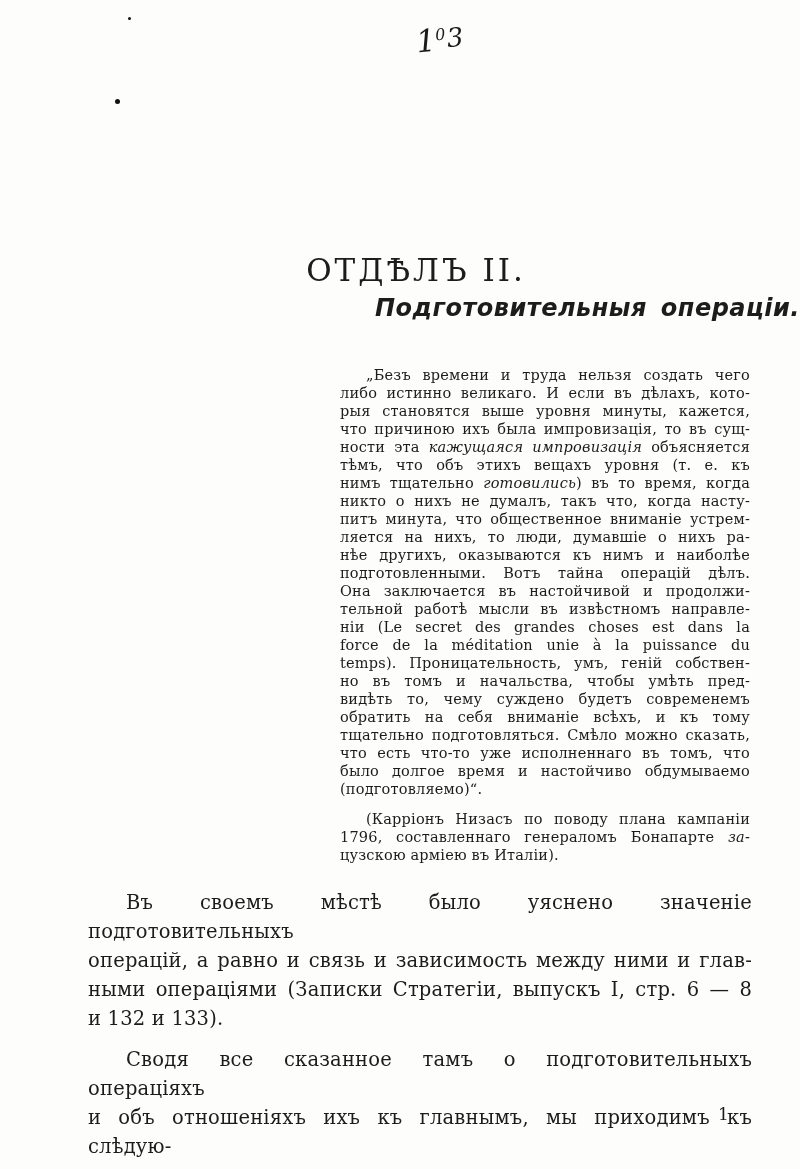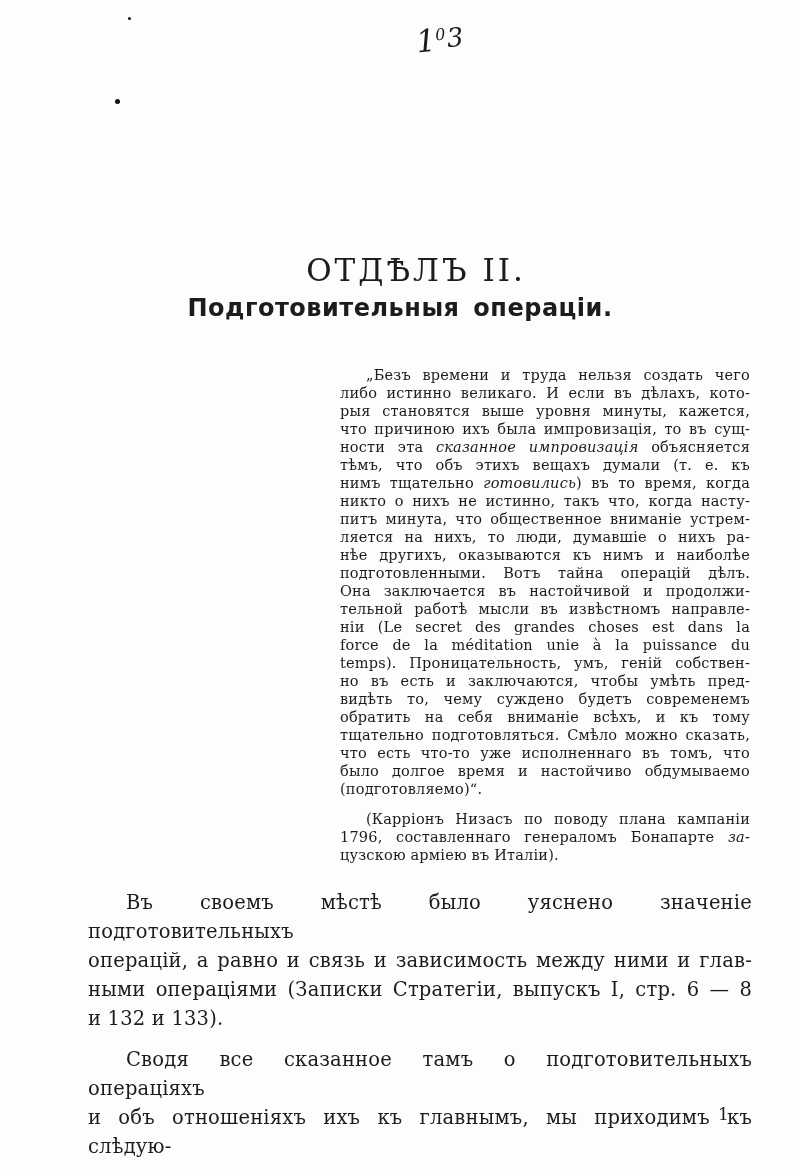--- a/index.html
+++ b/index.html
@@ -32,24 +32,24 @@
   .handwritten .d3{font-size:26px;vertical-align:2px;}
 
   .title{
     position:absolute;top:236px;left:0;width:800px;
     margin:16px;text-align:center;
     font-size:31px;font-weight:normal;
     letter-spacing:3px;
   }
   .subtitle{
     position:absolute;top:294px;left:0;width:800px;
-    margin:0;text-align:center;
+    margin:0;text-align:right;
     font-family:"DejaVu Sans", sans-serif;
     font-size:24px;font-weight:bold;
-    letter-spacing:.5px;word-spacing:5px;
+    letter-spacing:.5px;word-spacing:5px;font-style:italic;
   }
 
   .quote{
     position:absolute;top:354px;left:340px;width:410px;
     font-size:14.5px;line-height:18px;
     letter-spacing:.2px;
     --indent:26px;
   }
   .bodytext{
     position:absolute;top:876px;left:88px;width:664px;
@@ -89,34 +89,34 @@
   <h1 class="title">ОТДѢЛЪ II.</h1>
 
   <h2 class="subtitle">Подготовительныя операціи.</h2>
 
   <div class="quote">
       <div class="para">
         <div class="line first">„Безъ времени и труда нельзя создать чего</div>
         <div class="line">либо истинно великаго. И если въ дѣлахъ, кото-</div>
         <div class="line">рыя становятся выше уровня минуты, кажется,</div>
         <div class="line">что причиною ихъ была импровизація, то въ сущ-</div>
-        <div class="line">ности эта <i>сказанное импровизація</i> объясняется</div>
-        <div class="line">тѣмъ, что объ этихъ вещахъ думали (т. е. къ</div>
+        <div class="line">ности эта <i>кажущаяся импровизація</i> объясняется</div>
+        <div class="line">тѣмъ, что объ этихъ вещахъ уровня (т. е. къ</div>
         <div class="line">нимъ тщательно <i>готовились</i>) въ то время, когда</div>
-        <div class="line">никто о нихъ не истинно, такъ что, когда насту-</div>
+        <div class="line">никто о нихъ не думалъ, такъ что, когда насту-</div>
         <div class="line">питъ минута, что общественное вниманіе устрем-</div>
         <div class="line">ляется на нихъ, то люди, думавшіе о нихъ ра-</div>
         <div class="line">нѣе другихъ, оказываются къ нимъ и наиболѣе</div>
         <div class="line">подготовленными. Вотъ тайна операцій дѣлъ.</div>
         <div class="line">Она заключается въ настойчивой и продолжи-</div>
         <div class="line">тельной работѣ мысли въ извѣстномъ направле-</div>
         <div class="line">ніи (Le secret des grandes choses est dans la</div>
         <div class="line">force de la méditation unie à la puissance du</div>
         <div class="line">temps). Проницательность, умъ, геній собствен-</div>
-        <div class="line">но въ есть и заключаются, чтобы умѣть пред-</div>
+        <div class="line">но въ томъ и начальства, чтобы умѣть пред-</div>
         <div class="line">видѣть то, чему суждено будетъ современемъ</div>
         <div class="line">обратить на себя вниманіе всѣхъ, и къ тому</div>
         <div class="line">тщательно подготовляться. Смѣло можно сказать,</div>
         <div class="line">что есть что-то уже исполненнаго въ томъ, что</div>
         <div class="line">было долгое время и настойчиво обдумываемо</div>
         <div class="line endline">(подготовляемо)“.</div>
       </div>
       <div class="para">
         <div class="line first">(Карріонъ Низасъ по поводу плана кампаніи</div>
         <div class="line">1796, составленнаго генераломъ Бонапарте <i>за-</i></div>

